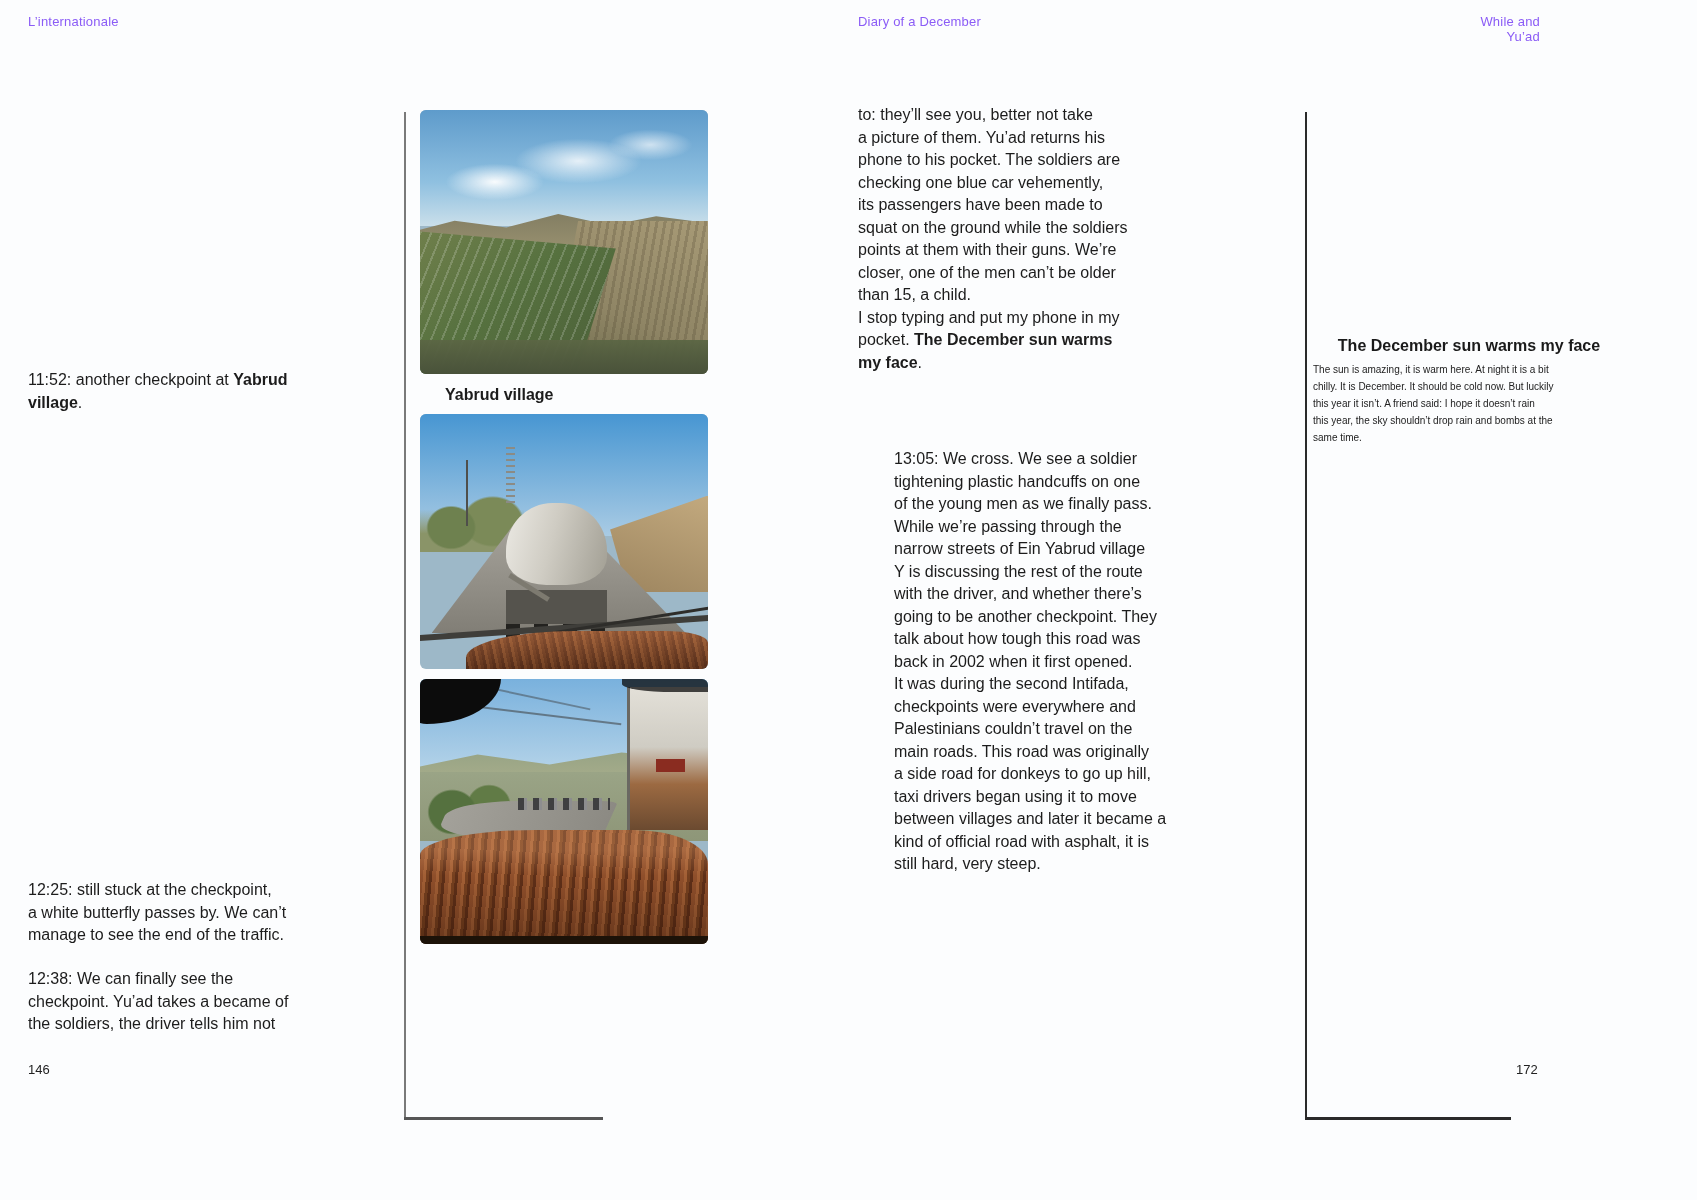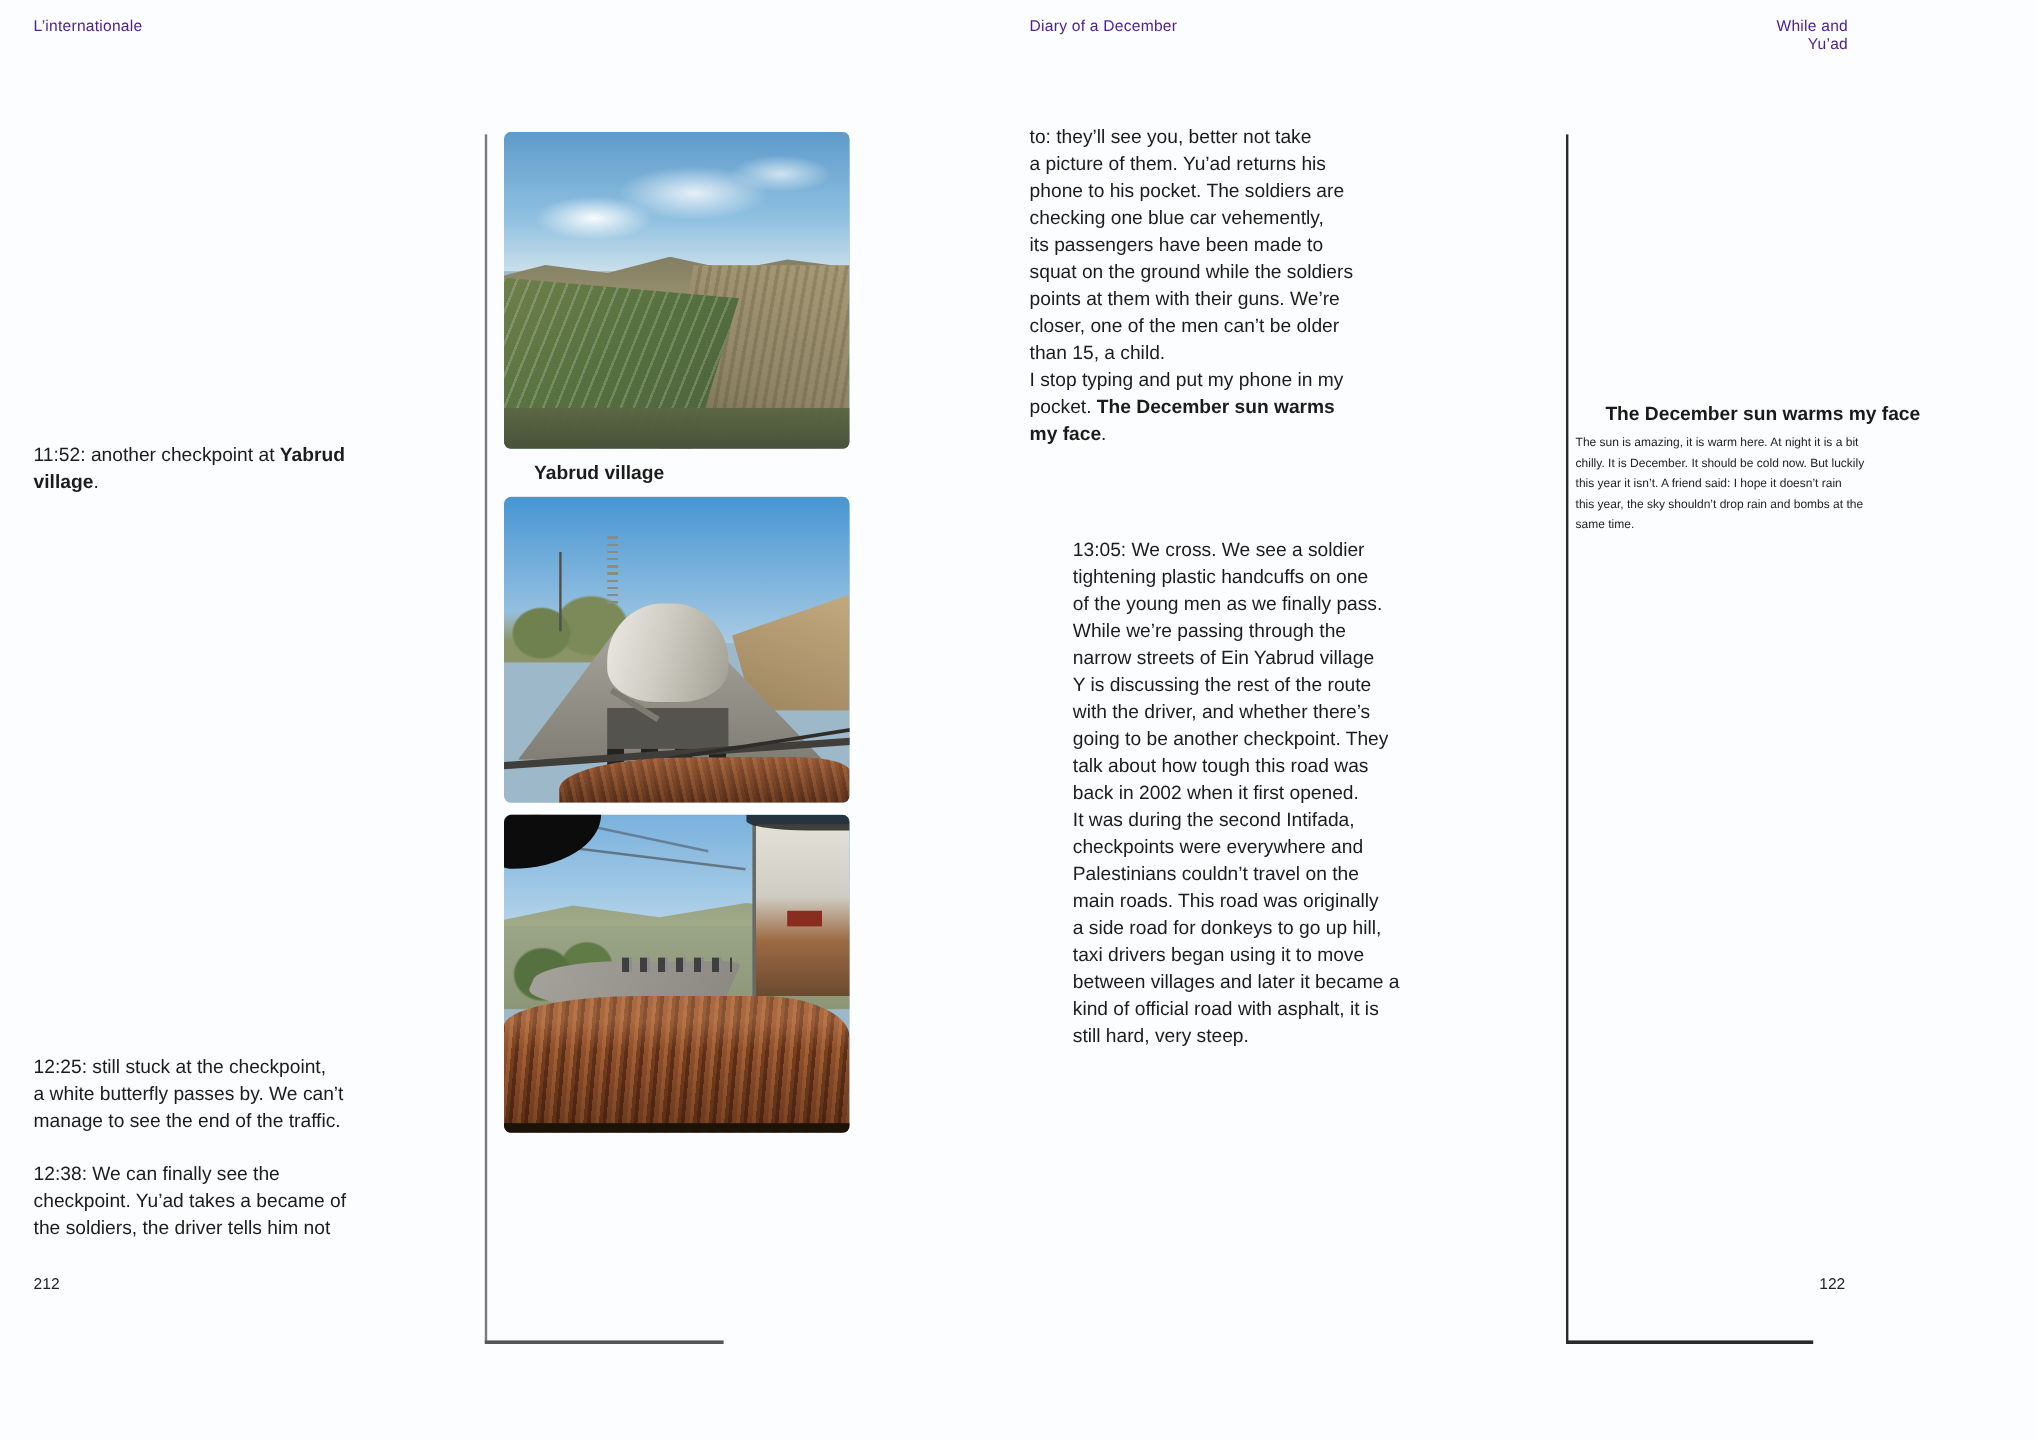--- a/index.html
+++ b/index.html
@@ -6,21 +6,21 @@
   body{
     width:1697px;height:1200px;
     background:#fcfdfe;
     font-family:"Liberation Sans","DejaVu Sans",sans-serif;
     color:#1a1a1a;
     position:relative;
     overflow:hidden;
   }
   .abs{position:absolute;}
   
-  .runhead{font-size:13px;letter-spacing:.2px;color:#4c1d95;}
+  .runhead{font-size:13px;letter-spacing:.2px;color:#8b5cf6;}
   
   .bodytext{
     font-size:16px;line-height:22.5px;letter-spacing:0;
     white-space:pre-line;margin:0;color:#1c1c1c;
   }
   .bodytext b{font-weight:bold;}
   
   .caption{font-size:16px;font-weight:bold;color:#1c1c1c;}
   
   .sb-head{font-size:16px;font-weight:bold;text-align:center;width:312px;}
@@ -224,14 +224,14 @@
 <div class="abs vrule" style="left:1305px;top:112px;height:1007px;background:#2a2a2a;"></div>
 <div class="abs hrule" style="left:1305px;top:1117px;width:206px;background:#2a2a2a;"></div>
 
 <div class="abs sb-head" style="left:1313px;top:337px;">The December sun warms my face</div>
 <div class="abs sb-body" style="left:1313px;top:361px;">The sun is amazing, it is warm here. At night it is a bit
 chilly. It is December. It should be cold now. But luckily
 this year it isn’t. A friend said: I hope it doesn’t rain
 this year, the sky shouldn’t drop rain and bombs at the
 same time.</div>
 
-<div class="abs pagenum" style="left:28px;top:1062px;">212</div>
-<div class="abs pagenum" style="left:1516px;top:1062px;">122</div>
+<div class="abs pagenum" style="left:28px;top:1062px;">146</div>
+<div class="abs pagenum" style="left:1516px;top:1062px;">172</div>
 
 </body></html>

